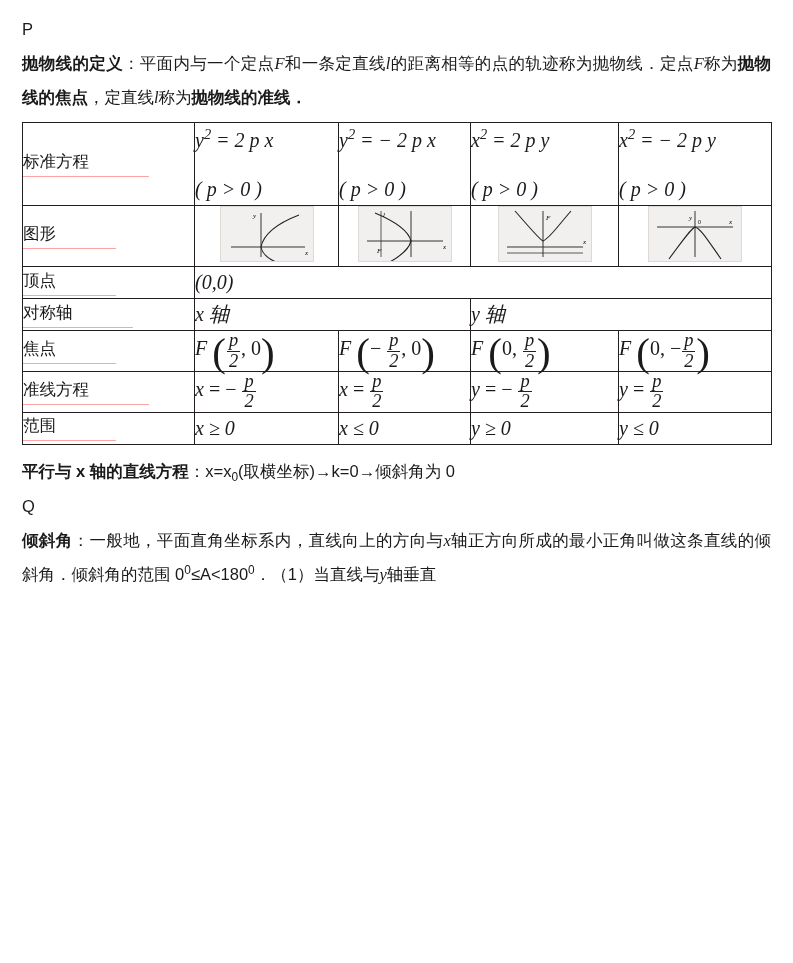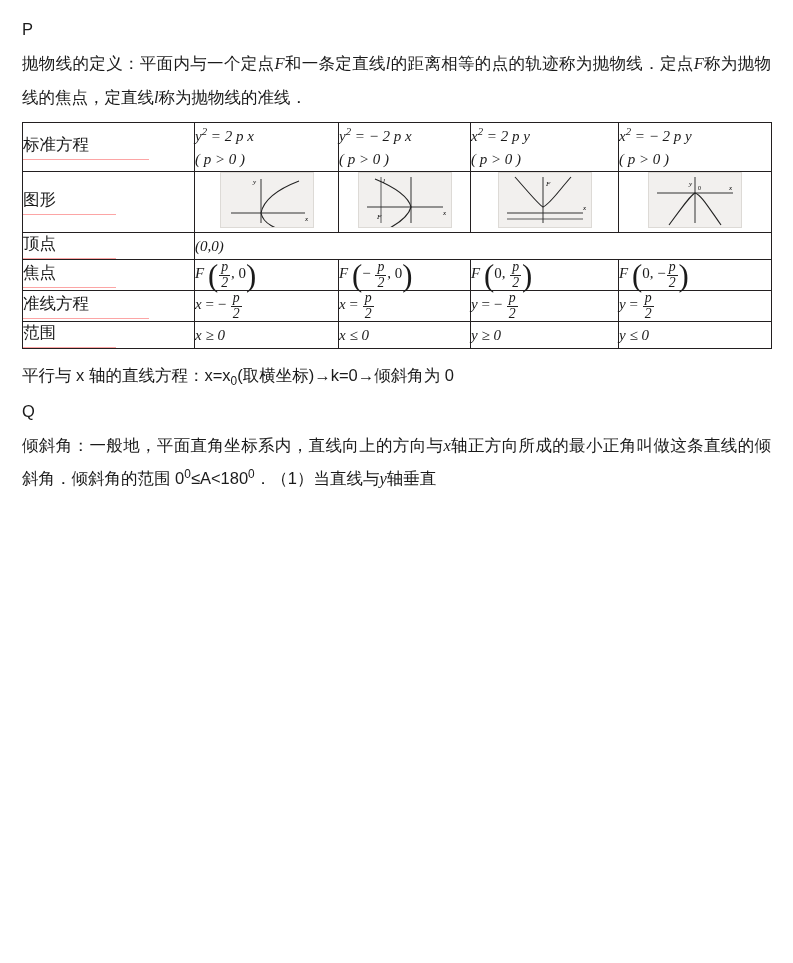--- a/index.html
+++ b/index.html
@@ -18,21 +18,21 @@
     min-height: 963px;
     box-sizing: border-box;
     padding: 14px 22px 10px 22px;
     position: relative;
   }
   .section-letter {
     font-size: 16.5px;
     line-height: 1.9;
     margin-bottom: 2px;
   }
-  .bold { font-weight: normal; margin-top: 27px; }
+  .bold { font-weight: bold; margin-top: 27px; }
   .it { font-style: italic; font-family: "Liberation Serif", serif; }
   .para {
     font-size: 16.5px;
     line-height: 1.95;
     margin: 0 0 2px 0;
     text-align: justify;
   }
   .u { text-decoration: underline; }
   sub { font-size: 0.72em; }
   sup { font-size: 0.72em; }
@@ -58,26 +58,26 @@
   .rowlabel-inner {
     display: inline-block;
     border-bottom: 1px solid #fca5a5;
     padding-bottom: 3px;
     padding-right: 60px;
   }
   .cellmath {
     padding: 8px 10px 8px 14px;
     font-family: "Liberation Serif", serif;
     font-style: italic;
-    font-size: 15px;
+    font-size: 20px;
     line-height: 1.55;
   }
   .cellmath .nr { font-style: normal; }
   .eqrow { white-space: nowrap; }
-  .eqrow2 { margin-top: 0; }
+  .eqrow2 { margin-top: 19px; }
 
   
   .frac {
     display: inline-block;
     vertical-align: middle;
     text-align: center;
     font-size: 0.92em;
     line-height: 1.05;
     margin: 0 1px;
   }
@@ -206,20 +206,27 @@
         </td>
       </tr>
 
       <tr>
         <td class="rowlabel">
           <span class="rowlabel-inner">顶点</span>
         </td>
         <td class="cellmath" colspan="4">(0,0)</td>
       </tr>
 
+      <tr>
+        <td class="rowlabel">
+          <span class="rowlabel-inner">对称轴</span>
+        </td>
+        <td class="cellmath" colspan="2">x 轴</td>
+        <td class="cellmath" colspan="2">y 轴</td>
+      </tr>
 
       <tr>
         <td class="rowlabel">
           <span class="rowlabel-inner">焦点</span>
         </td>
         <td class="cellmath">
           F <span class="bigparen">(</span><span class="frac"><span class="num">p</span><span class="den">2</span></span><span class="nr">, 0</span><span class="bigparen">)</span>
         </td>
         <td class="cellmath">
           F <span class="bigparen">(</span><span class="nr">− </span><span class="frac"><span class="num">p</span><span class="den">2</span></span><span class="nr">, 0</span><span class="bigparen">)</span>

